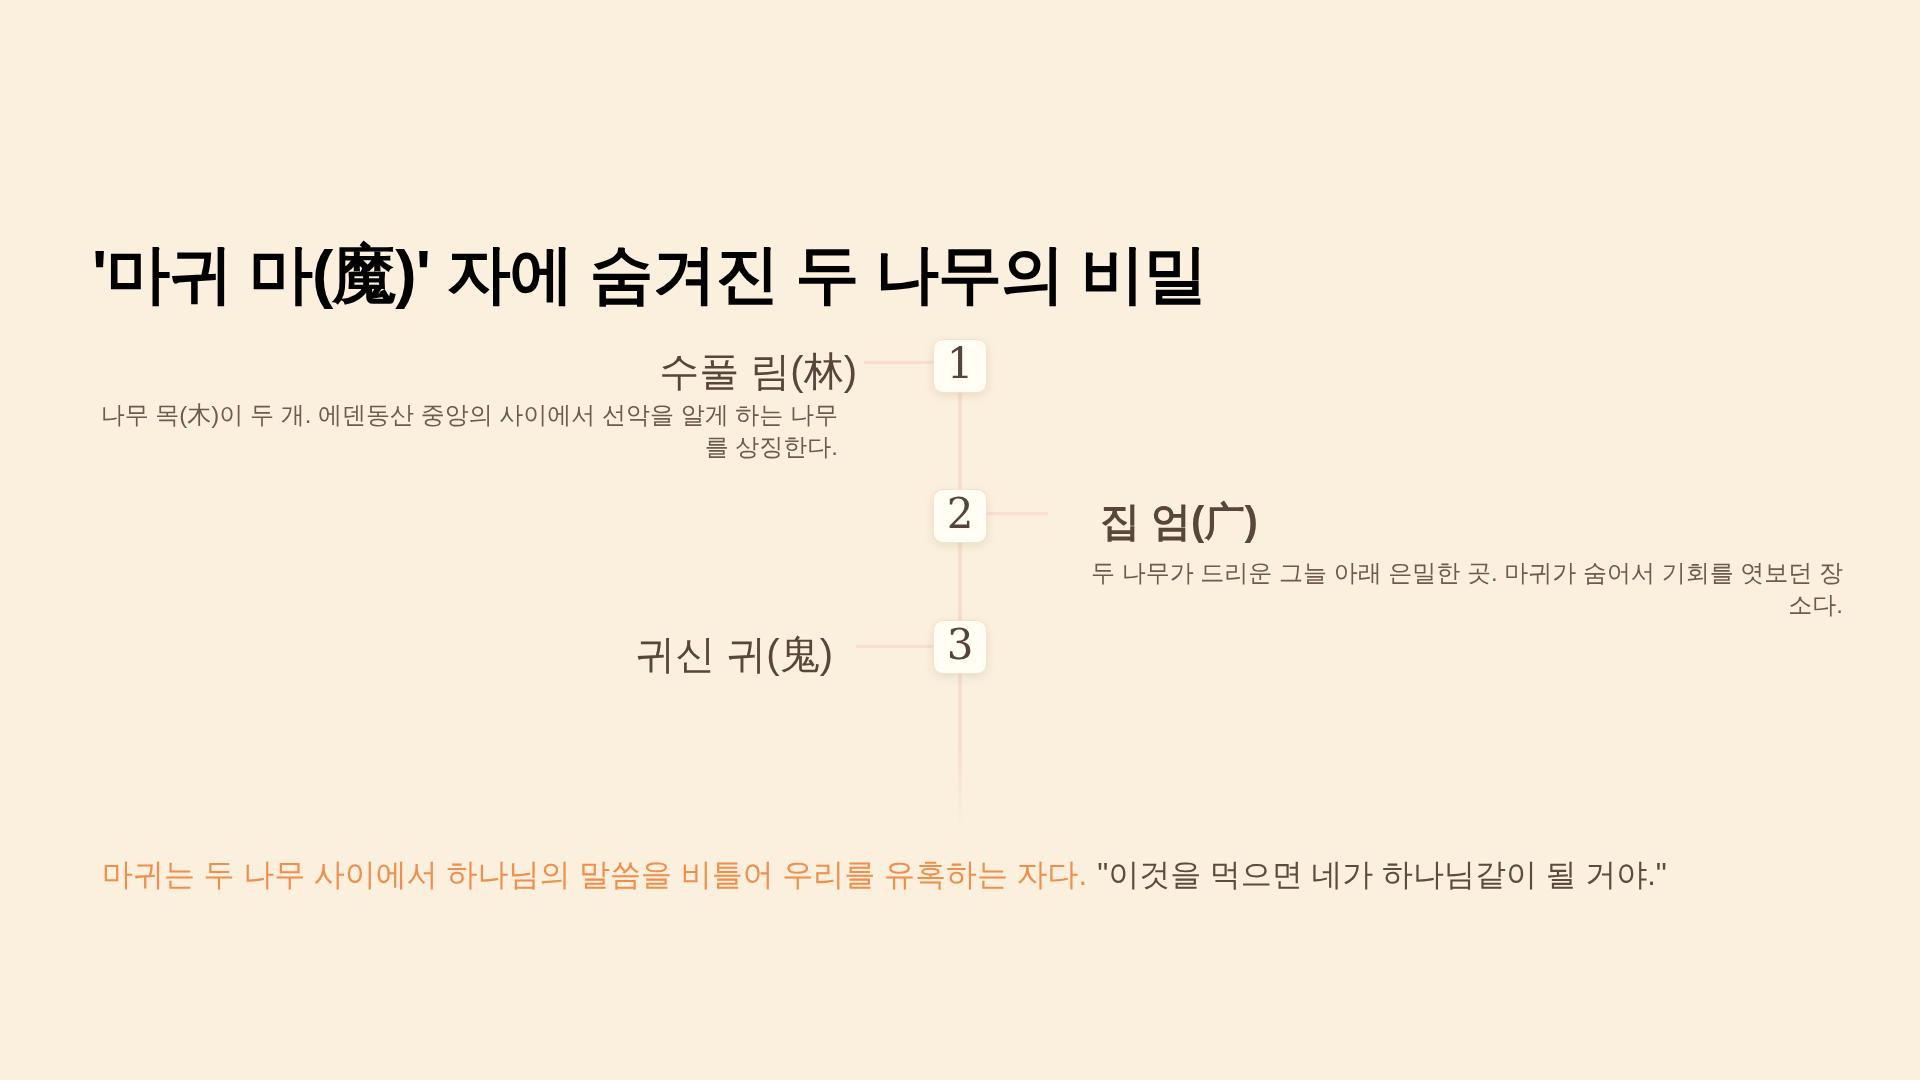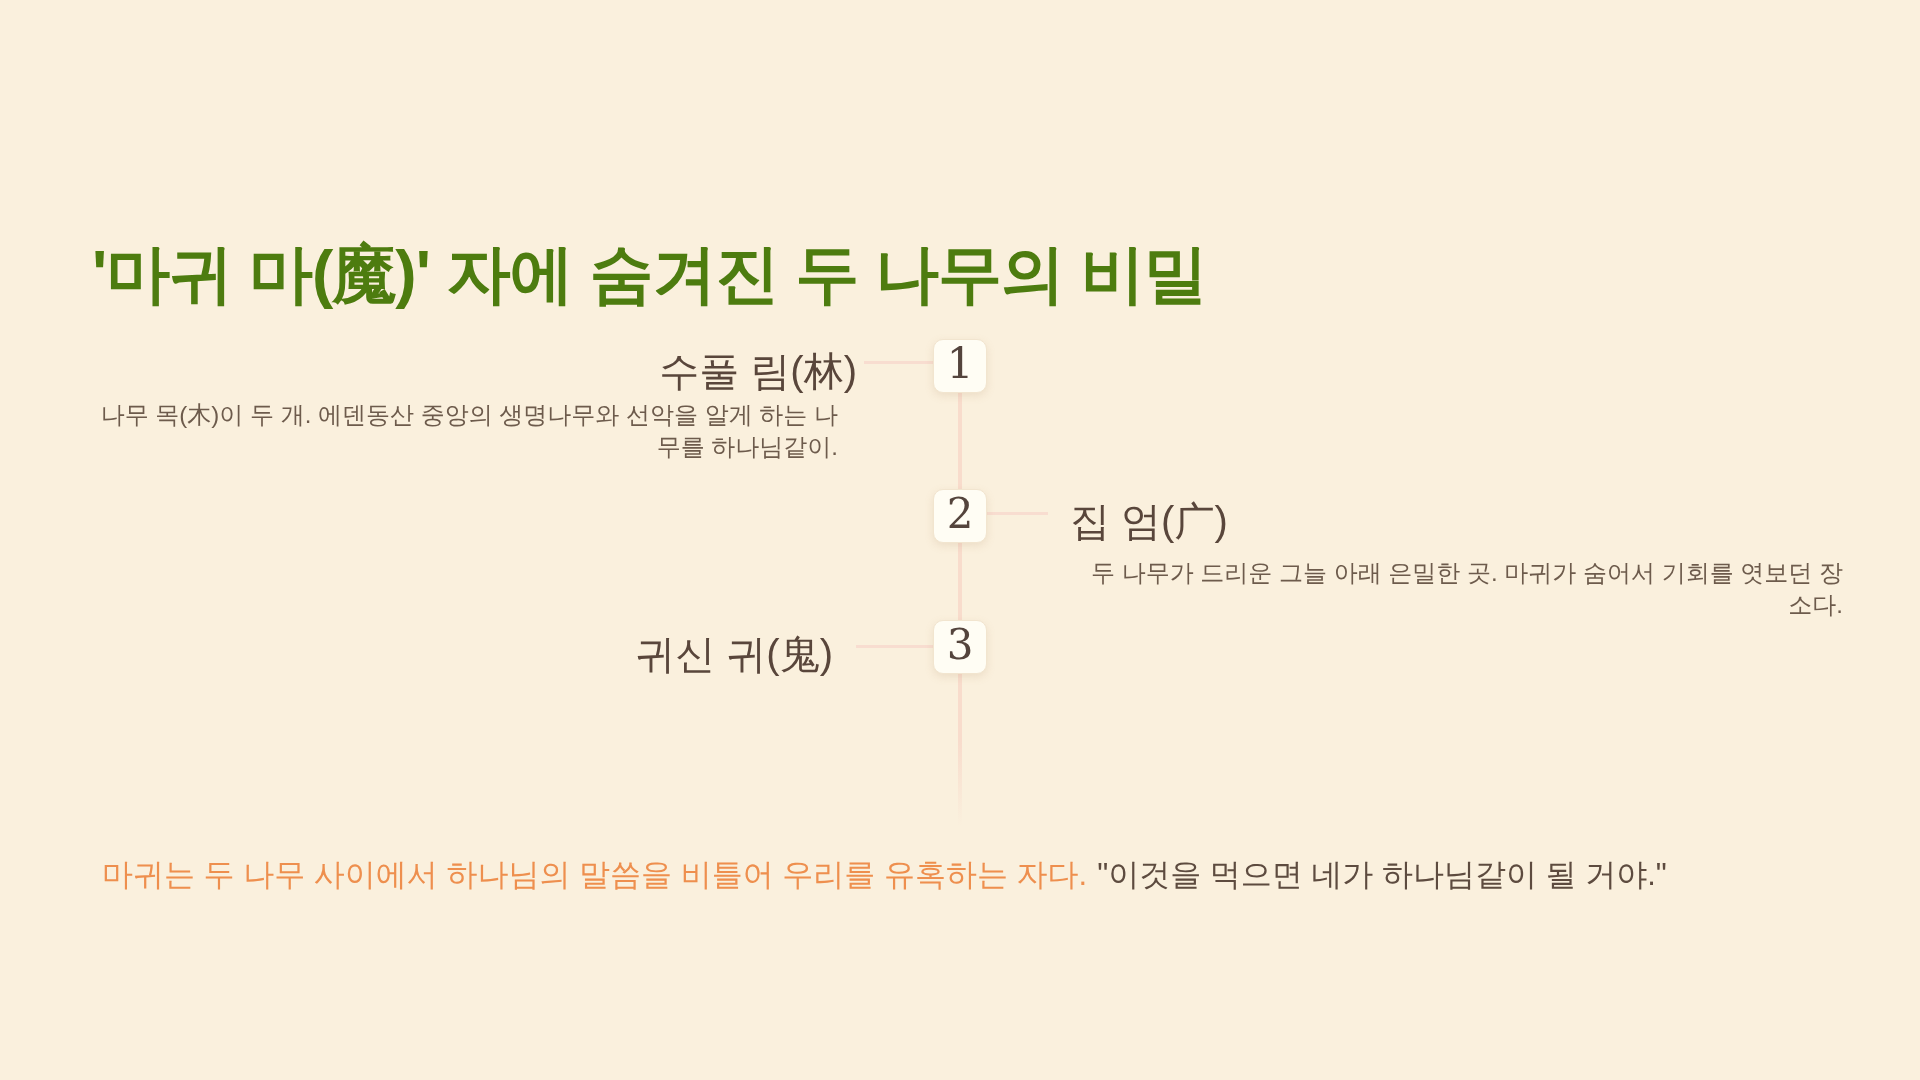--- a/index.html
+++ b/index.html
@@ -12,21 +12,21 @@
     position: relative;
     width: 1920px; height: 1080px;
     background: #faf0dd;
   }
   .slide-title {
     position: absolute;
     left: 92px; top: 188px;
     font-size: 64px;
     font-weight: 700;
     letter-spacing: -1px;
-    color: #4d7c0f;
+    color: #000000;
     white-space: nowrap;
   }
   
   .timeline-line {
     position: absolute;
     left: 958px; top: 358px;
     width: 4px; height: 468px;
     background: linear-gradient(#f8dccc 0%, #f8dccc 82%, rgba(248,220,204,0) 100%);
   }
   .connector {
@@ -58,21 +58,21 @@
     color: #54443c;
     transform: translateY(-2px);
   }
   .item-title {
     position: absolute;
     font-size: 40px;
     color: #59463b;
     white-space: nowrap;
   }
   .item-title.t1 { right: 1063px; top: 344px; }
-  .item-title.t2 { left: 1070px; top: 494px; }
+  .item-title.t2 { left: 1100px; top: 494px; font-weight: bold; }
   .item-title.t3 { right: 1087px; top: 627px; }
   .item-desc {
     position: absolute;
     font-size: 24px;
     line-height: 1.32;
     color: #6d5b4c;
   }
   .item-desc.d1 { right: 1082px; top: 399px; width: 740px; text-align: right; }
   .item-desc.d2 { left: 1088px; top: 557px; width: 755px; text-align: right; }
   .item-desc.d3 { right: 1087px; top: 686px; width: 740px; text-align: right; }
@@ -102,21 +102,21 @@
     <span class="num">1</span>
   </div>
   <div class="number-card n2">
     <span class="num">2</span>
   </div>
   <div class="number-card n3">
     <span class="num">3</span>
   </div>
 
   <div class="item-title t1">수풀 림(林)</div>
-  <div class="item-desc d1">나무 목(木)이 두 개. 에덴동산 중앙의 생명나무와 선악을 알게 하는 나무를 하나님같이.</div>
+  <div class="item-desc d1">나무 목(木)이 두 개. 에덴동산 중앙의 사이에서 선악을 알게 하는 나무를 상징한다.</div>
 
   <div class="item-title t2">집 엄(广)</div>
   <div class="item-desc d2">두 나무가 드리운 그늘 아래 은밀한 곳. 마귀가 숨어서 기회를 엿보던 장소다.</div>
 
   <div class="item-title t3">귀신 귀(鬼)</div>
 
   <div class="footer-line">
     <span class="footer-highlight">마귀는 두 나무 사이에서 하나님의 말씀을 비틀어 우리를 유혹하는 자다.</span><span class="footer-quote">"이것을 먹으면 네가 하나님같이 될 거야."</span>
   </div>
 

